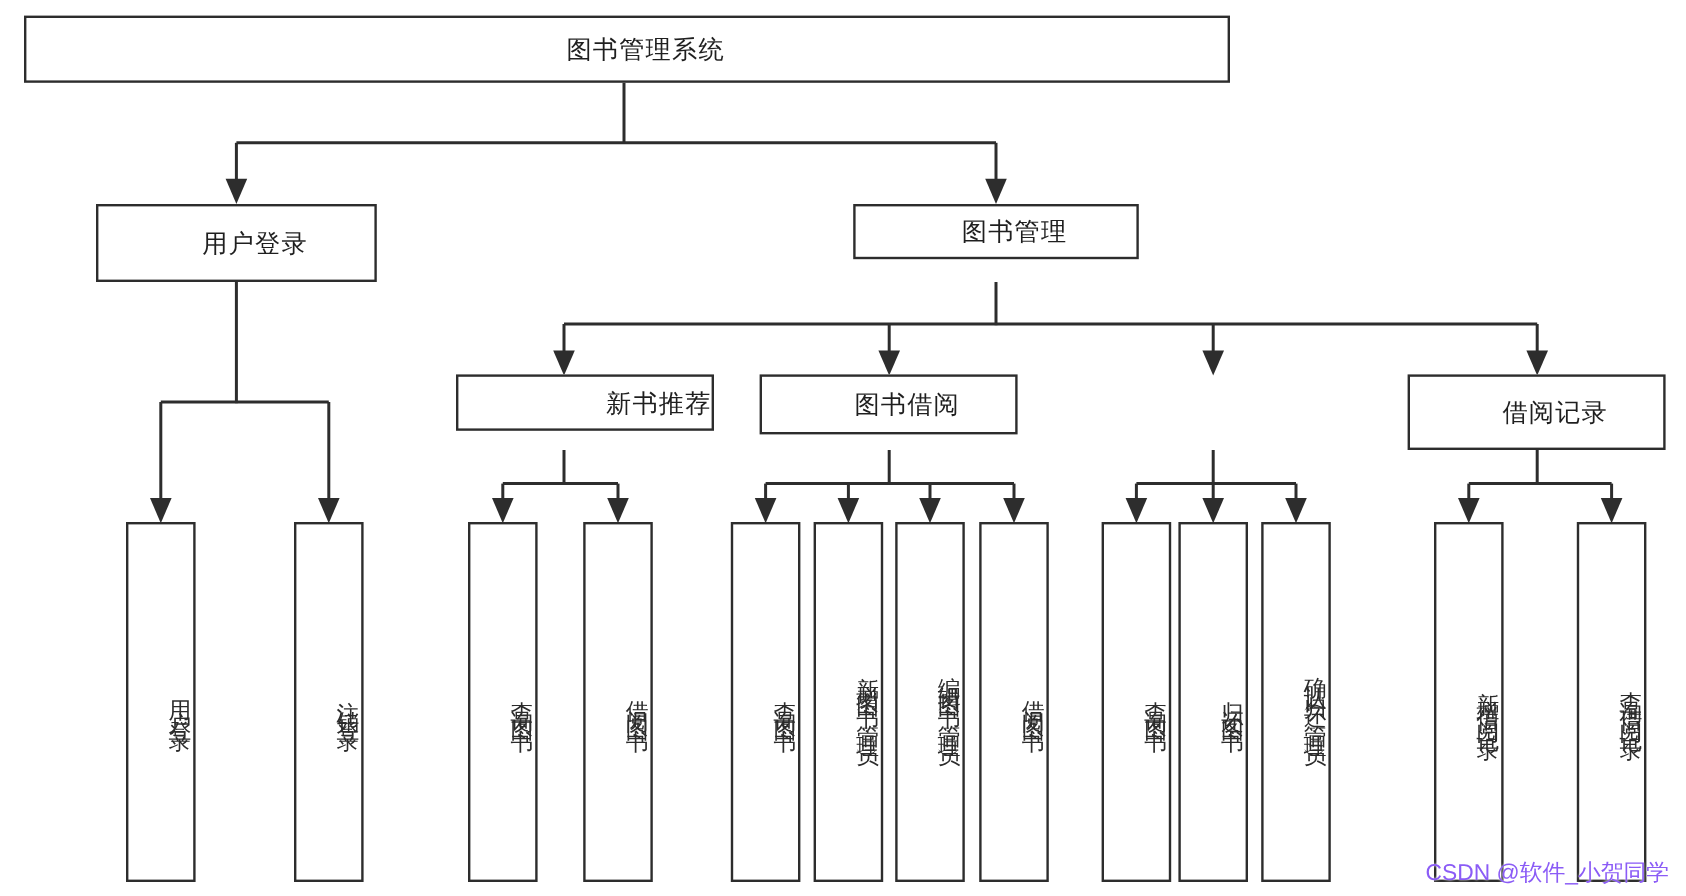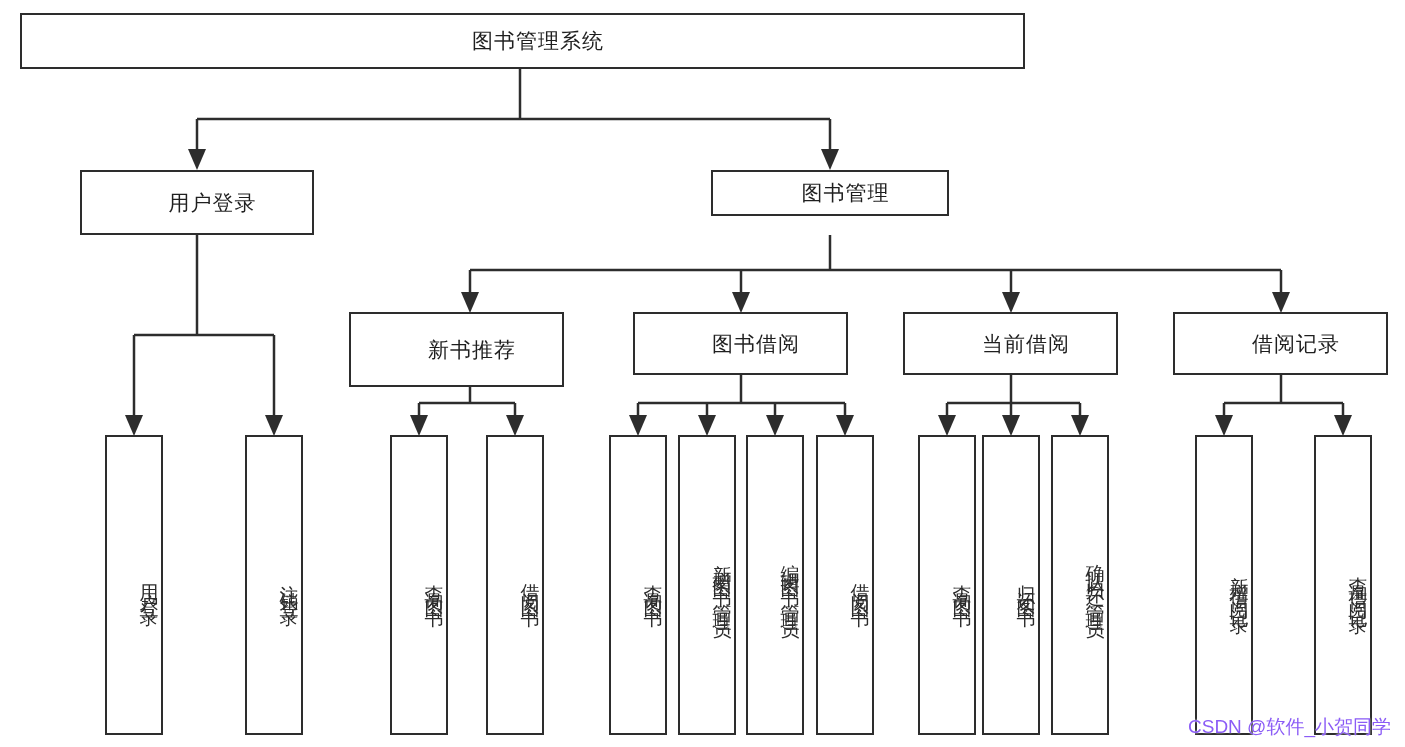--- a/index.html
+++ b/index.html
@@ -139,28 +139,25 @@
     <span>图书管理系统</span>
   </div>
 
   <div class="box hbox" style="left:80px; top:170px; width:234px; height:65px;">
     <span>用户登录</span>
   </div>
   <div class="box hbox" style="left:711px; top:170px; width:238px; height:46px;">
     <span>图书管理</span>
   </div>
 
-  <div class="box hbox" style="left:349px; top:312px; width:215px; height:75px;">
+  <div class="box hbox" style="left:380px; top:312px; width:215px; height:47px;justify-content:flex-end;">
     <span>新书推荐</span>
   </div>
-  <div class="box hbox" style="left:633px; top:312px; width:215px; height:63px;">
+  <div class="box hbox" style="left:633px; top:312px; width:215px; height:50px;">
     <span>图书借阅</span>
-  </div>
-  <div class="box hbox" style="left:903px; top:312px; width:215px; height:63px;">
-    <span>当前借阅</span>
   </div>
   <div class="box hbox" style="left:1173px; top:312px; width:215px; height:63px;">
     <span>借阅记录</span>
   </div>
 
   <div class="box vbox" style="left:105px; top:435px; width:58px; height:300px;">
     <span>用户登录</span>
   </div>
   <div class="box vbox" style="left:245px; top:435px; width:58px; height:300px;">
     <span>注销登录</span>

